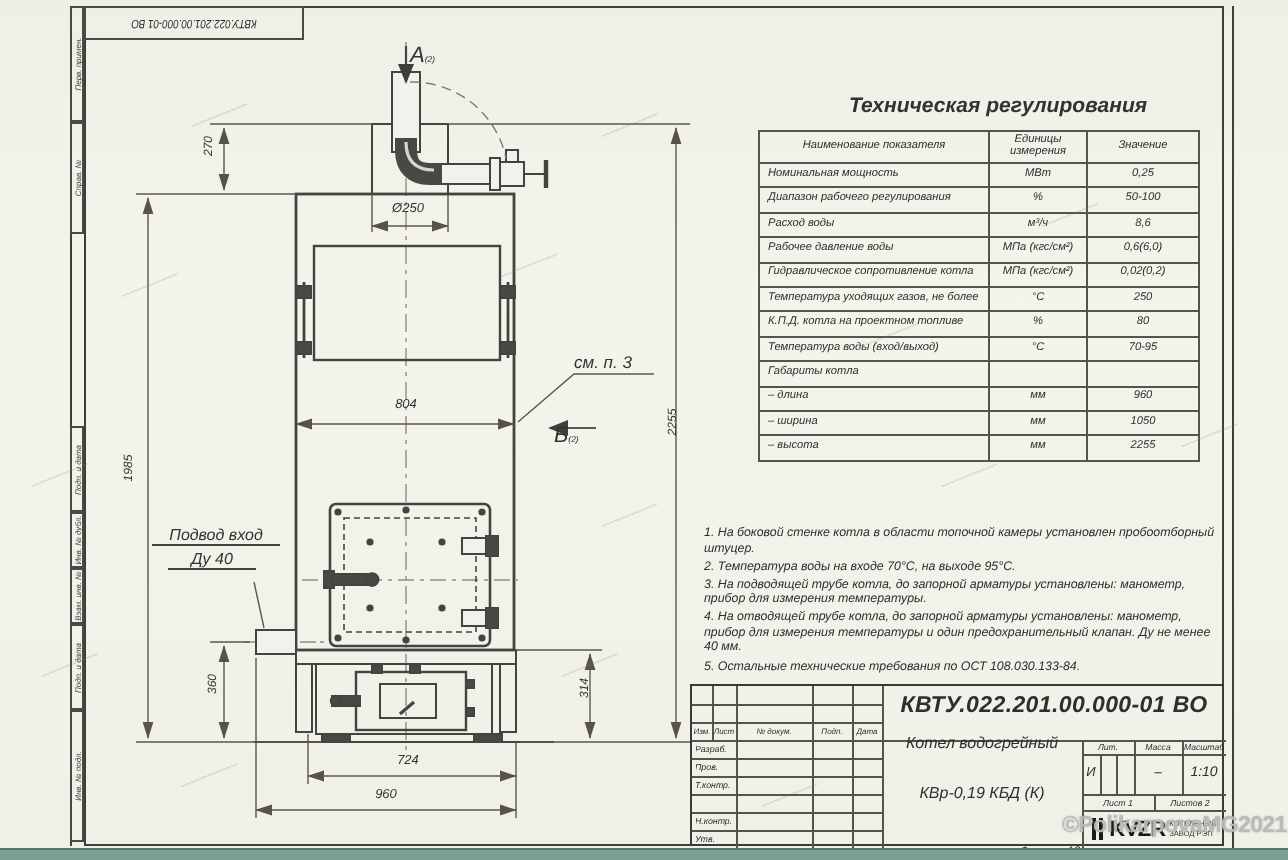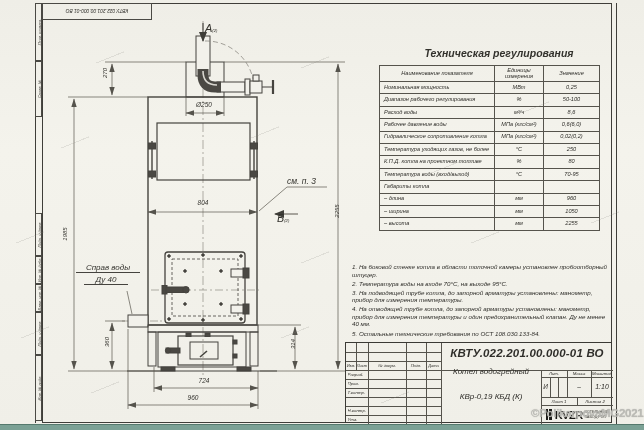--- a/index.html
+++ b/index.html
@@ -188,21 +188,21 @@
   <div class="lbl rot ctr" style="left:92px;top:70px;width:26px;font-size:6px;">270</div>
   <div class="lbl rot ctr" style="left:50px;top:231px;width:30px;font-size:6px;">1985</div>
   <div class="lbl rot ctr" style="left:322px;top:208px;width:30px;font-size:6px;">2255</div>
   <div class="lbl rot ctr" style="left:93px;top:339px;width:28px;font-size:6px;">360</div>
   <div class="lbl rot ctr" style="left:279px;top:341px;width:28px;font-size:6px;">314</div>
   <div class="lbl ctr" style="left:184px;top:101px;width:40px;font-size:6.5px;">Ø250</div>
   <div class="lbl ctr" style="left:185px;top:199px;width:36px;font-size:6.5px;">804</div>
   <div class="lbl ctr" style="left:186px;top:377px;width:36px;font-size:6.5px;">724</div>
   <div class="lbl ctr" style="left:175px;top:394px;width:36px;font-size:6.5px;">960</div>
   <div class="lbl" style="left:287px;top:176px;font-size:8.5px;">см. п. 3</div>
-  <div class="lbl ctr" style="left:76px;top:263px;width:64px;font-size:8px;border-bottom:0.8px solid #45433e;">Справ воды</div>
+  <div class="lbl ctr" style="left:76px;top:263px;width:64px;font-size:8px;border-bottom:0.8px solid #45433e;">Подвод вход</div>
   <div class="lbl ctr" style="left:84px;top:275px;width:44px;font-size:8px;border-bottom:0.8px solid #45433e;">Ду 40</div>
 
   <div class="lbl ctr" style="left:414px;top:47px;width:170px;font-size:10.5px;font-weight:bold;">Техническая регулирования</div>
 
   <table class="ttab" style="left:379px;top:65px;">
     <colgroup>
         <col style="width:115px">
         <col style="width:49px">
         <col style="width:56px">
       </colgroup>

